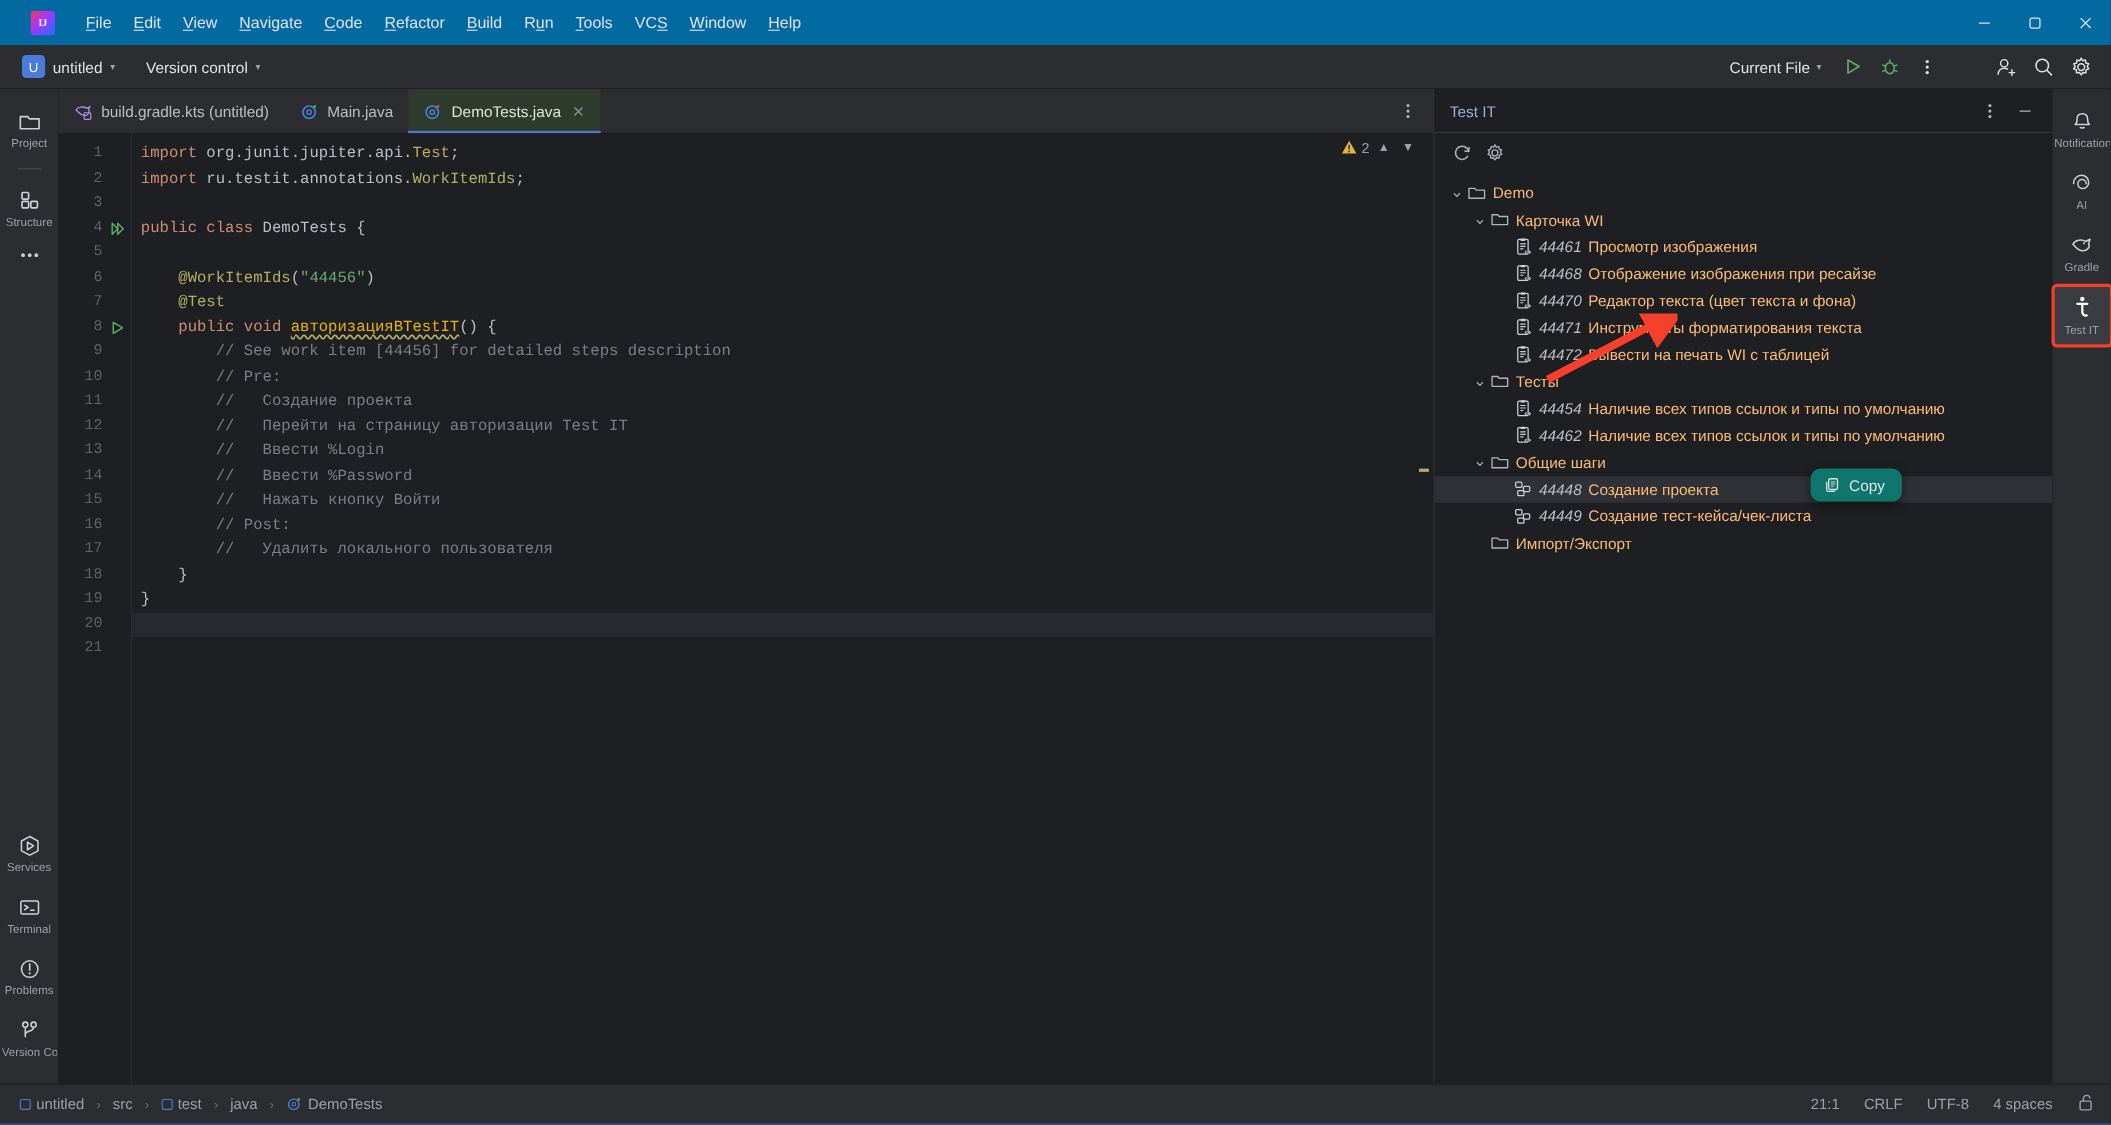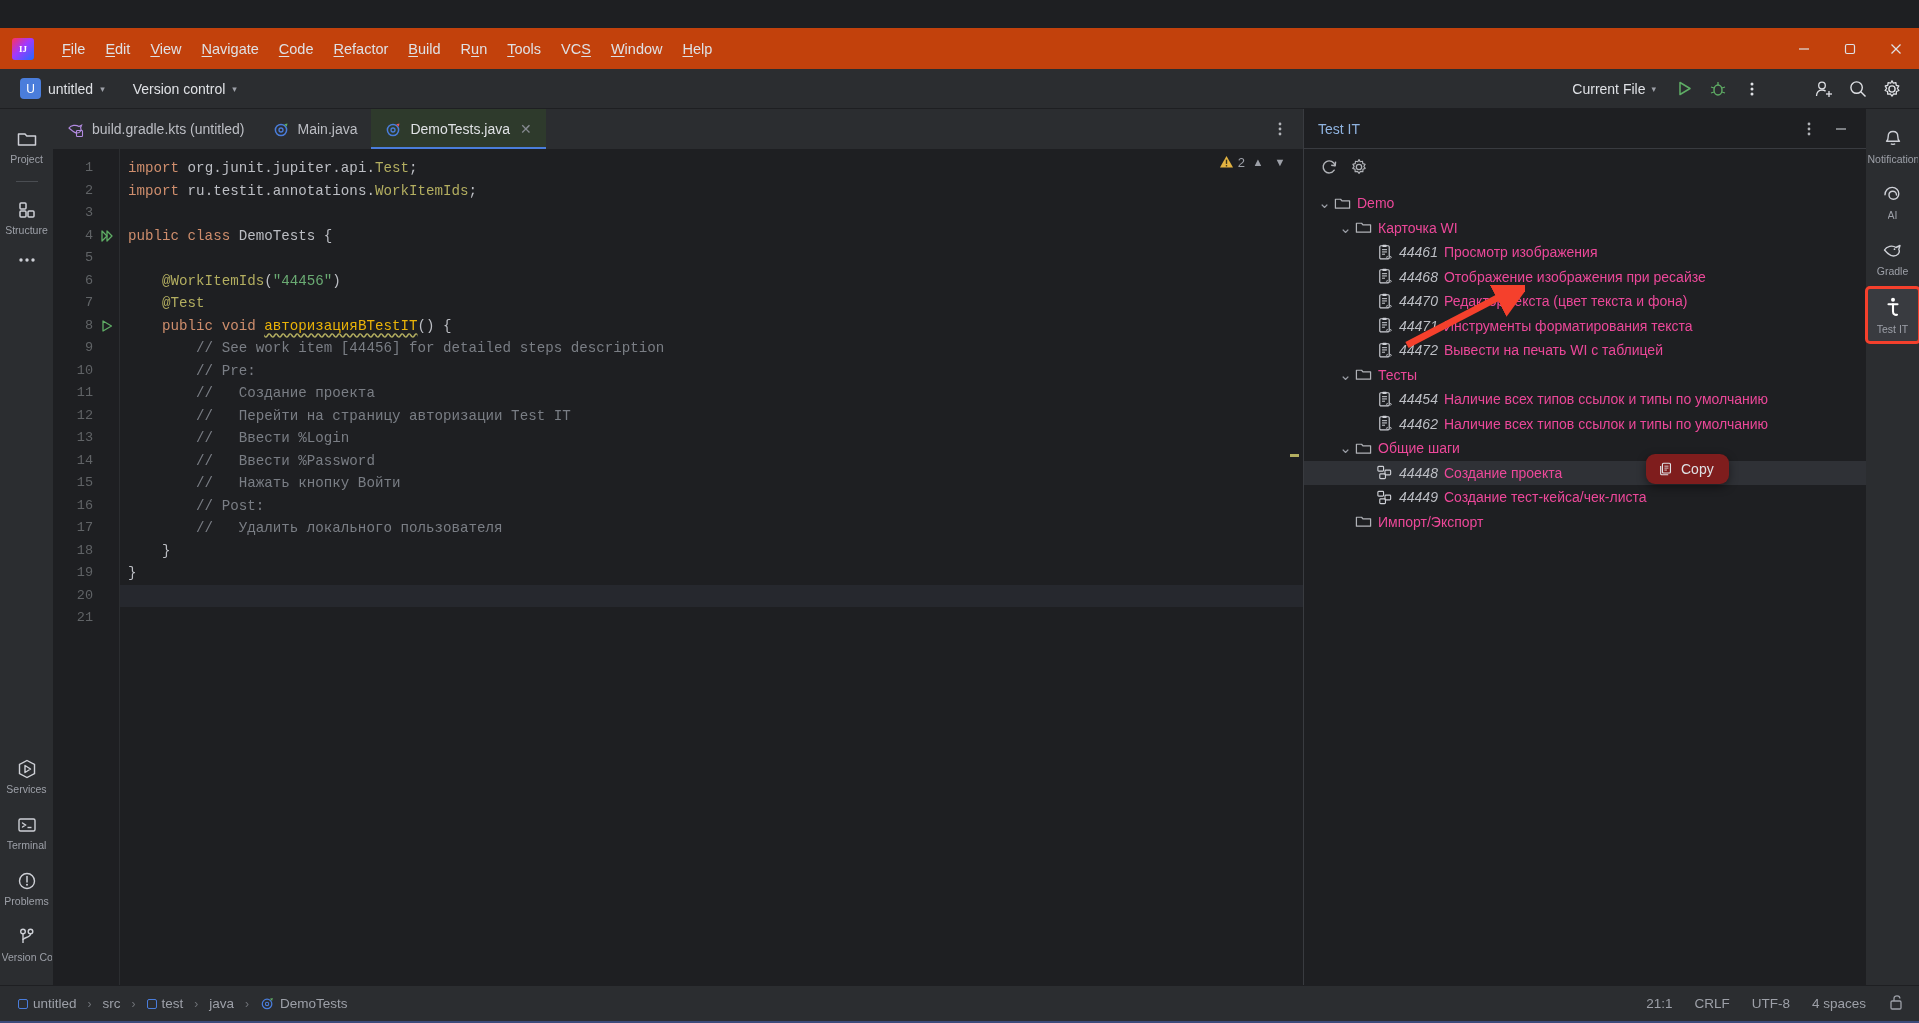--- a/index.html
+++ b/index.html
@@ -7,22 +7,22 @@
     width: 1919px; height: 1023px;
     background: #1e1f22;
     font-family: "Liberation Sans", sans-serif;
     color: #dfe1e5;
     overflow: hidden;
   }
   .app { position: relative; width: 1919px; height: 1023px; display: flex; flex-direction: column; }
 
   
   .menubar {
-    height: 41px; background: #c2410c; display: flex; align-items: center;
-    padding-left: 12px; flex: 0 0 41px; margin-top: 28px;
+    height: 41px; background: #0369a1; display: flex; align-items: center;
+    padding-left: 28px; flex: 0 0 41px;
   }
   .ij-logo {
     width: 22px; height: 22px; border-radius: 3px; margin-right: 18px;
     background: linear-gradient(135deg,#fe315d 0%,#a238ff 45%,#1f6bff 100%);
     display: flex; align-items: center; justify-content: center;
     font-size: 9px; font-weight: bold; color: #fff; font-family: "Liberation Serif", serif;
   }
   .menu-item {
     font-size: 14.5px; color: #dfe1e5; padding: 4px 10px; cursor: default; white-space: nowrap;
   }
@@ -135,25 +135,25 @@
   .act-btn { width: 26px; height: 26px; display: flex; align-items: center; justify-content: center; border-radius: 4px; }
   .tree { flex: 1 1 auto; padding-top: 6px; overflow: hidden; position: relative; }
   .trow {
     display: flex; align-items: center; height: 24.5px; font-size: 14px; color: #bcbec4;
     cursor: default; padding-right: 8px;
   }
   .trow.sel { background: #2f3136; }
   .t-arrow { width: 17px; display: flex; align-items: center; justify-content: center; color: #9da0a8; flex: 0 0 17px; }
   .t-icon { width: 19px; display: flex; align-items: center; justify-content: center; flex: 0 0 19px; margin-right: 5px; }
   .t-id { font-style: italic; color: #bcbec4; margin-right: 6px; }
-  .t-label { color: #ec4899; white-space: nowrap; }
+  .t-label { color: #fdba74; white-space: nowrap; }
 
   .copy-pop {
     position: absolute; display: flex; align-items: center; gap: 7px;
-    background: #7f1d1d; border-radius: 9px; padding: 7px 15px 7px 12px;
+    background: #0f766e; border-radius: 9px; padding: 7px 15px 7px 12px;
     box-shadow: 0 3px 10px rgba(0,0,0,0.45); font-size: 14px; color: #dfe1e5;
   }
 
   
   .annot-arrow { position: absolute; pointer-events: none; z-index: 20; }
 
   
   .statusbar {
     height: 36px; flex: 0 0 36px; background: #2b2d30; display: flex; align-items: center;
     padding: 0 14px; font-size: 13.5px; color: #9da0a8; border-top: 1px solid #1e1f22;

